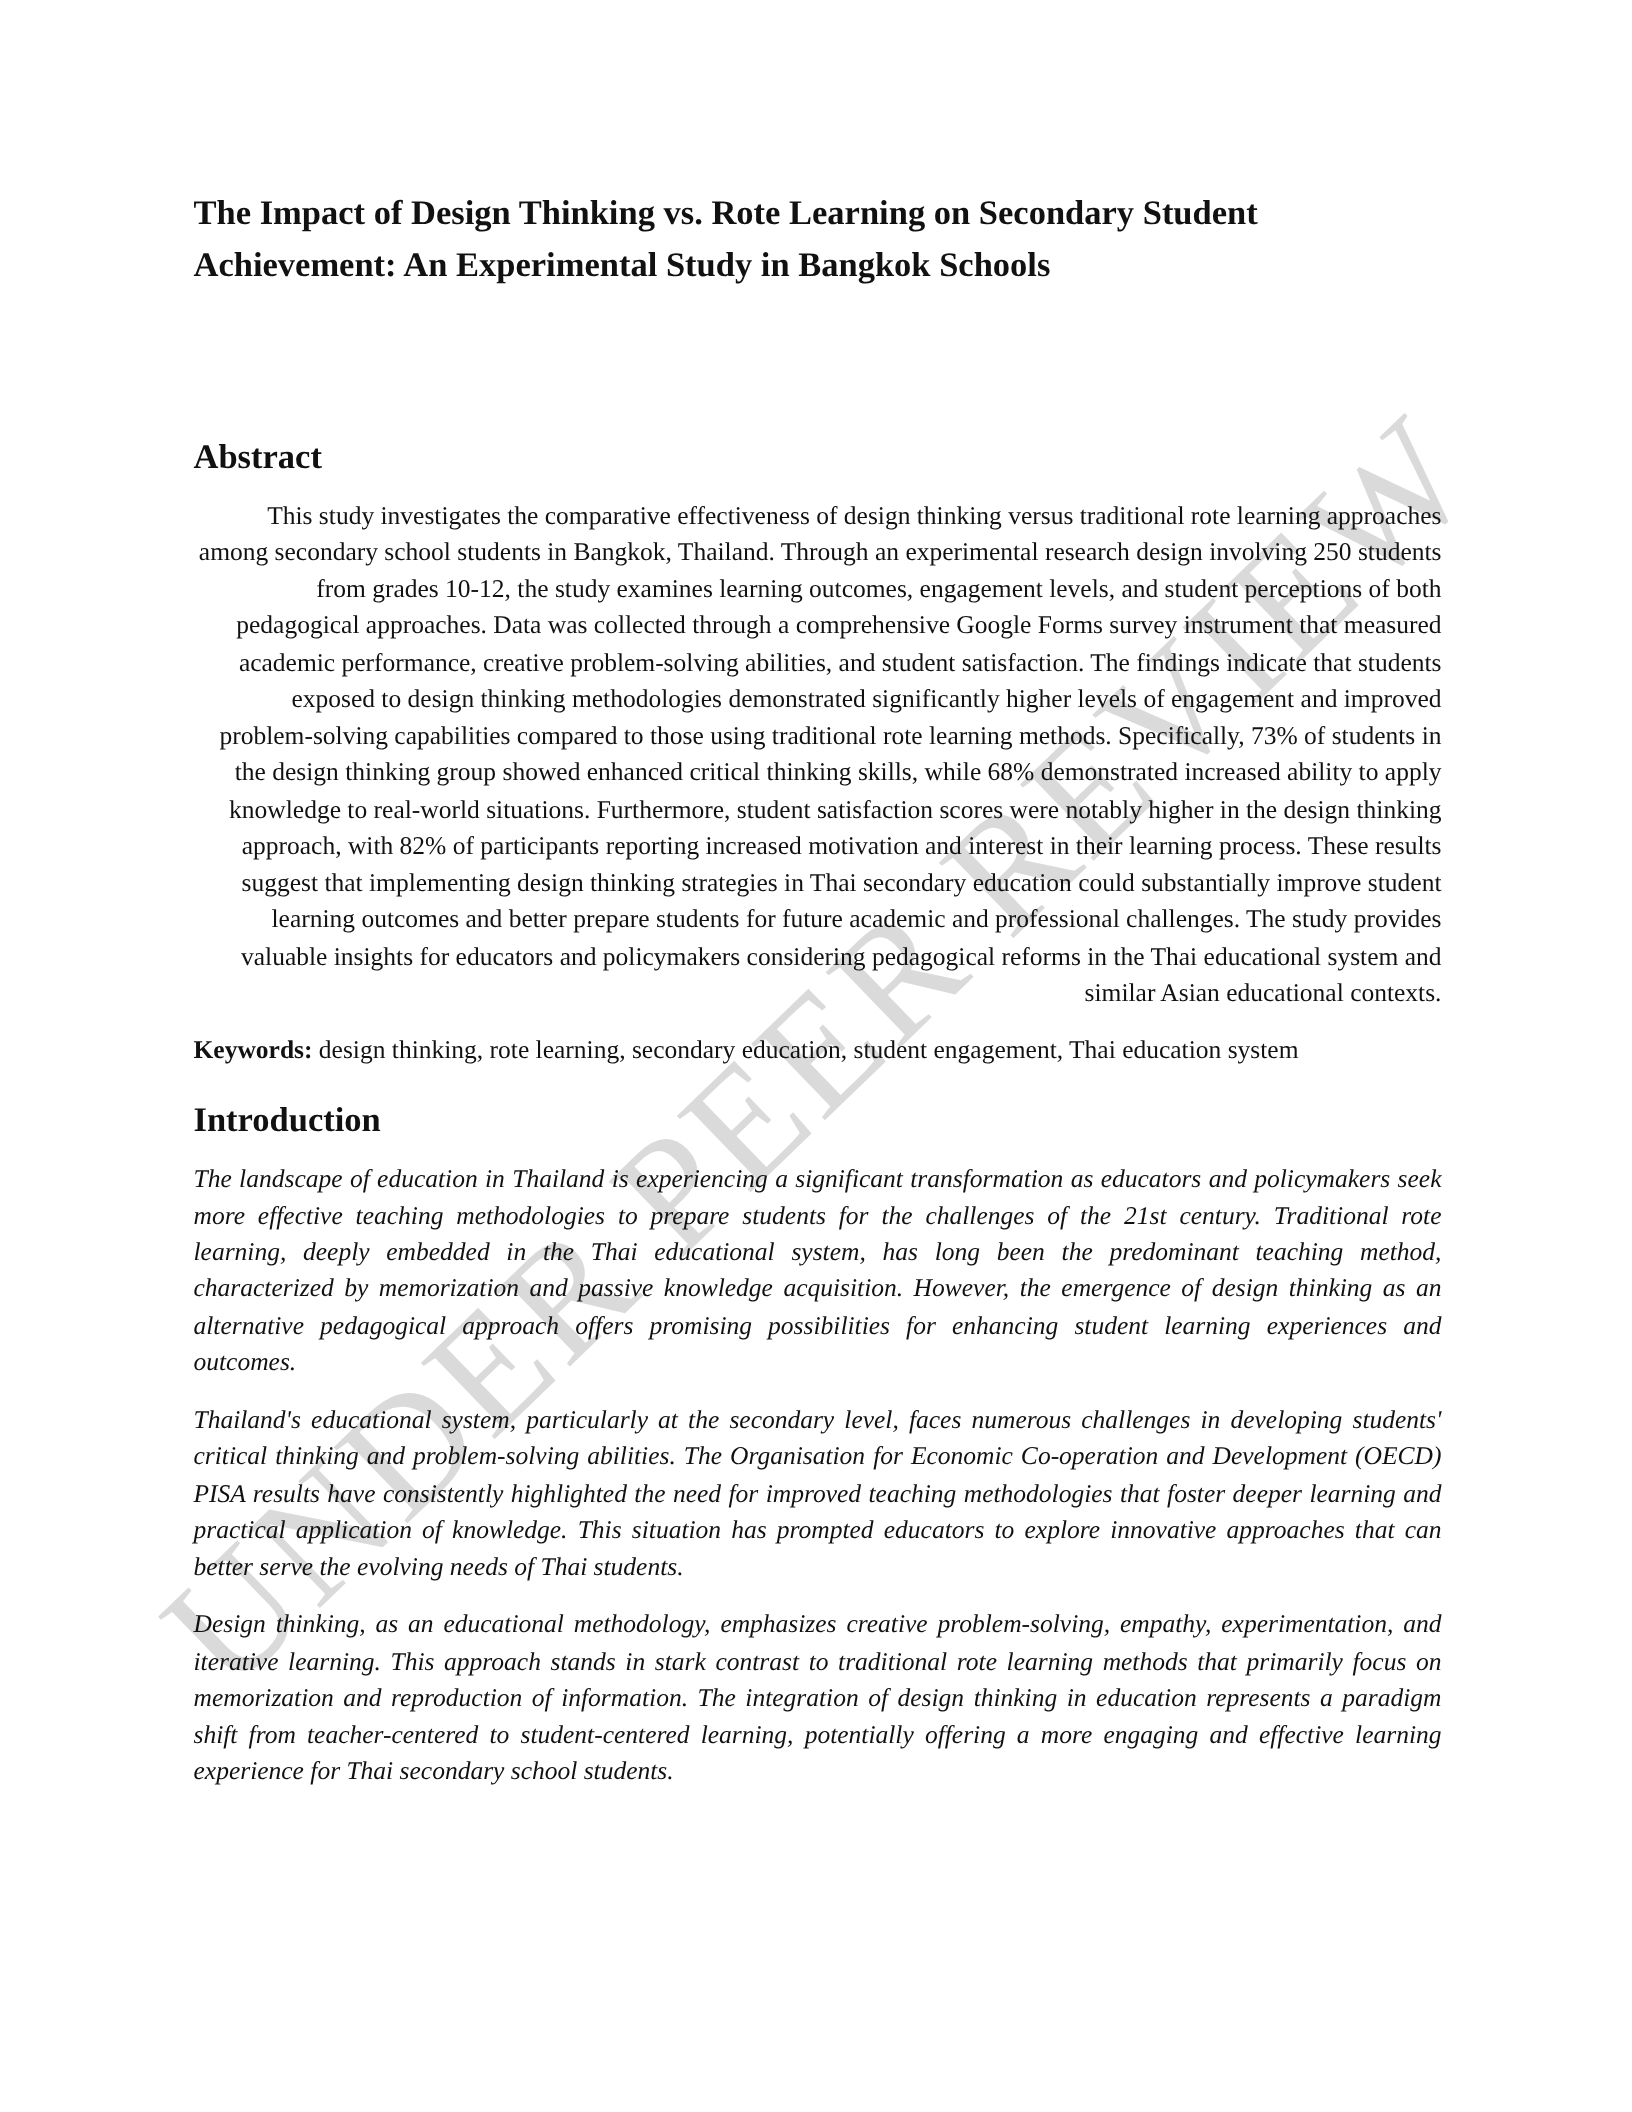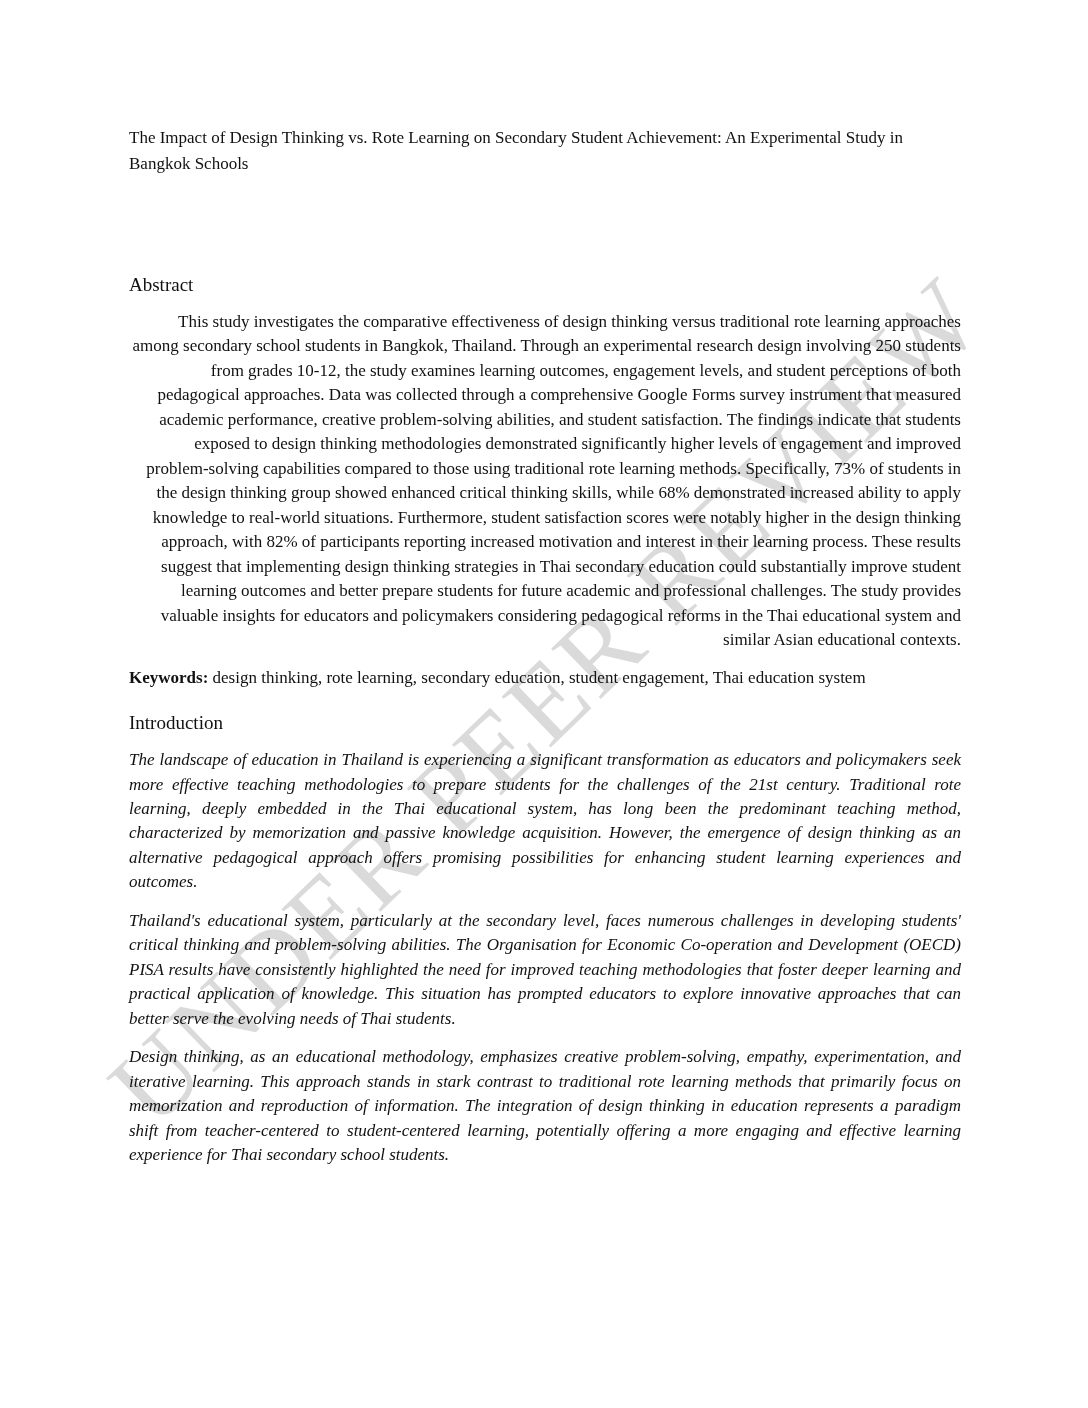--- a/index.html
+++ b/index.html
@@ -37,28 +37,28 @@
     z-index: 1;
     pointer-events: none;
     user-select: none;
   }
   .content {
     position: relative;
     z-index: 2;
     padding: 125px 127px 0 129px;
   }
   .paper-title {
-    font-size: 17px;
-    font-weight: normal;
+    font-size: 23px;
+    font-weight: bold;
     line-height: 1.5;
     margin: 0;
   }
   .section-heading {
-    font-size: 19px;
-    font-weight: normal;
+    font-size: 23px;
+    font-weight: bold;
     margin: 0;
   }
   .abstract-heading {
     margin-top: 98px;
   }
   .intro-heading {
     margin-top: 22px;
   }
   p {
     font-size: 17px;

